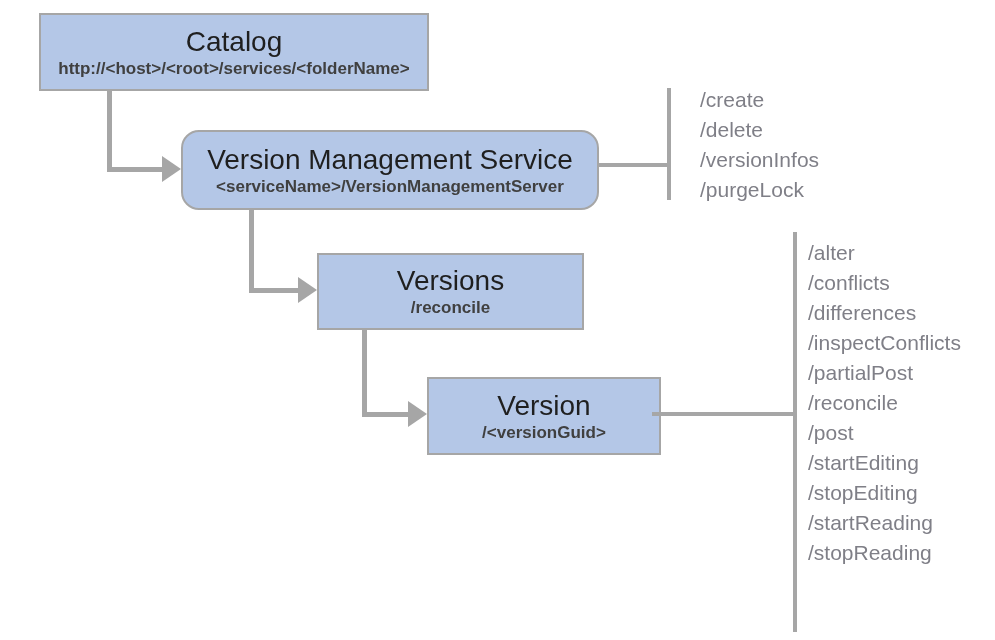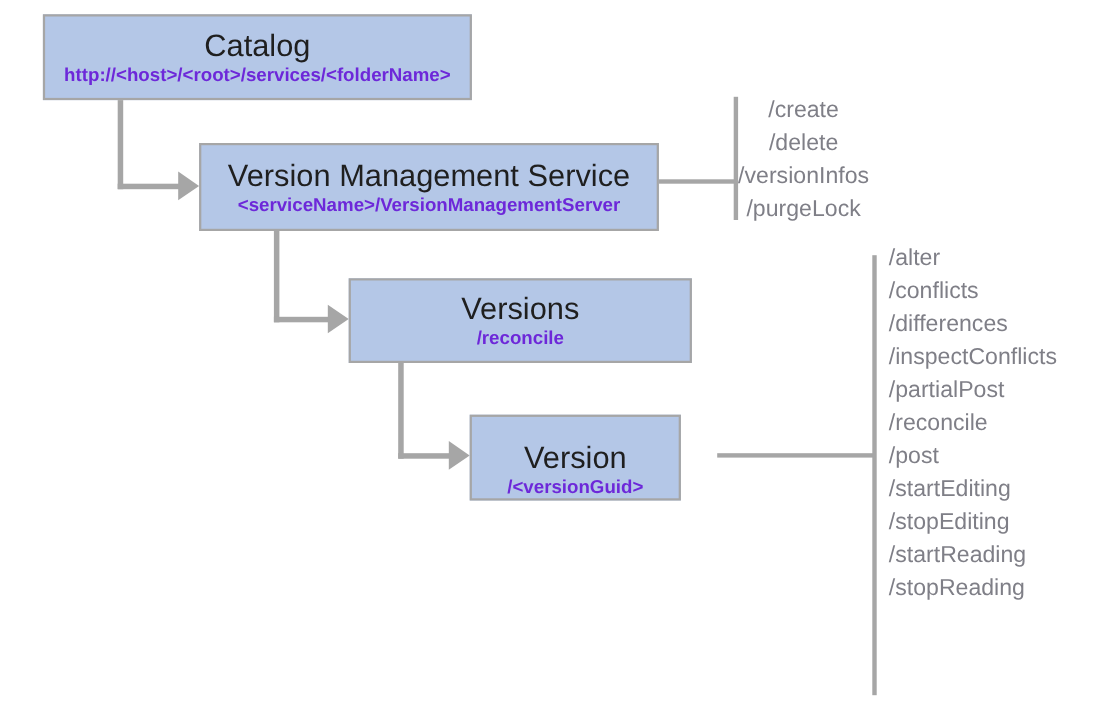--- a/index.html
+++ b/index.html
@@ -26,21 +26,21 @@
   .node-title {
     font-size: 28px;
     line-height: 32px;
     color: #1f1f1f;
     white-space: nowrap;
   }
   .node-subtitle {
     font-size: 17px;
     line-height: 21px;
     font-weight: 700;
-    color: #6d28d9;
+    color: #404040;
     white-space: nowrap;
   }
   .line {
     position: absolute;
     background: #a6a6a6;
   }
   .arrow-right {
     position: absolute;
     width: 0;
     height: 0;
@@ -63,57 +63,57 @@
 
   <div class="node" style="left:10px; top:13px; width:390px; height:78px;">
     <div class="node-title">Catalog</div>
     <div class="node-subtitle">http://&lt;host&gt;/&lt;root&gt;/services/&lt;folderName&gt;</div>
   </div>
 
   <div class="line" style="left:78px; top:91px; width:5px; height:81px;"></div>
   <div class="line" style="left:78px; top:167px; width:57px; height:5px;"></div>
   <div class="arrow-right" style="left:133px; top:156px;"></div>
 
-  <div class="node" style="left:152px; top:130px; width:418px; height:80px;">
+  <div class="node" style="left:152px; top:130px; width:418px; height:80px;border-radius:18px;">
     <div class="node-title">Version Management Service</div>
     <div class="node-subtitle">&lt;serviceName&gt;/VersionManagementServer</div>
   </div>
 
   <div class="line" style="left:570px; top:163px; width:70px; height:4px;"></div>
   <div class="line" style="left:638px; top:88px; width:4px; height:112px;"></div>
 
-  <div class="ops" style="left:642px; top:85px;text-align:center;">
+  <div class="ops" style="left:671px; top:85px;">
     <div>/create</div>
     <div>/delete</div>
     <div>/versionInfos</div>
     <div>/purgeLock</div>
   </div>
 
   <div class="line" style="left:220px; top:210px; width:5px; height:83px;"></div>
   <div class="line" style="left:220px; top:288px; width:51px; height:5px;"></div>
   <div class="arrow-right" style="left:269px; top:277px;"></div>
 
-  <div class="node" style="left:288px; top:253px; width:312px; height:77px;">
+  <div class="node" style="left:288px; top:253px; width:267px; height:77px;">
     <div class="node-title">Versions</div>
     <div class="node-subtitle">/reconcile</div>
   </div>
 
   <div class="line" style="left:333px; top:330px; width:5px; height:87px;"></div>
   <div class="line" style="left:333px; top:412px; width:48px; height:5px;"></div>
   <div class="arrow-right" style="left:379px; top:401px;"></div>
 
-  <div class="node" style="left:398px; top:377px; width:192px; height:78px;justify-content:flex-end;">
+  <div class="node" style="left:398px; top:377px; width:234px; height:78px;">
     <div class="node-title">Version</div>
     <div class="node-subtitle">/&lt;versionGuid&gt;</div>
   </div>
 
   <div class="line" style="left:623px; top:412px; width:143px; height:4px;"></div>
   <div class="line" style="left:764px; top:232px; width:4px; height:400px;"></div>
 
-  <div class="ops" style="left:779px; top:220px;">
+  <div class="ops" style="left:779px; top:238px;">
     <div>/alter</div>
     <div>/conflicts</div>
     <div>/differences</div>
     <div>/inspectConflicts</div>
     <div>/partialPost</div>
     <div>/reconcile</div>
     <div>/post</div>
     <div>/startEditing</div>
     <div>/stopEditing</div>
     <div>/startReading</div>

